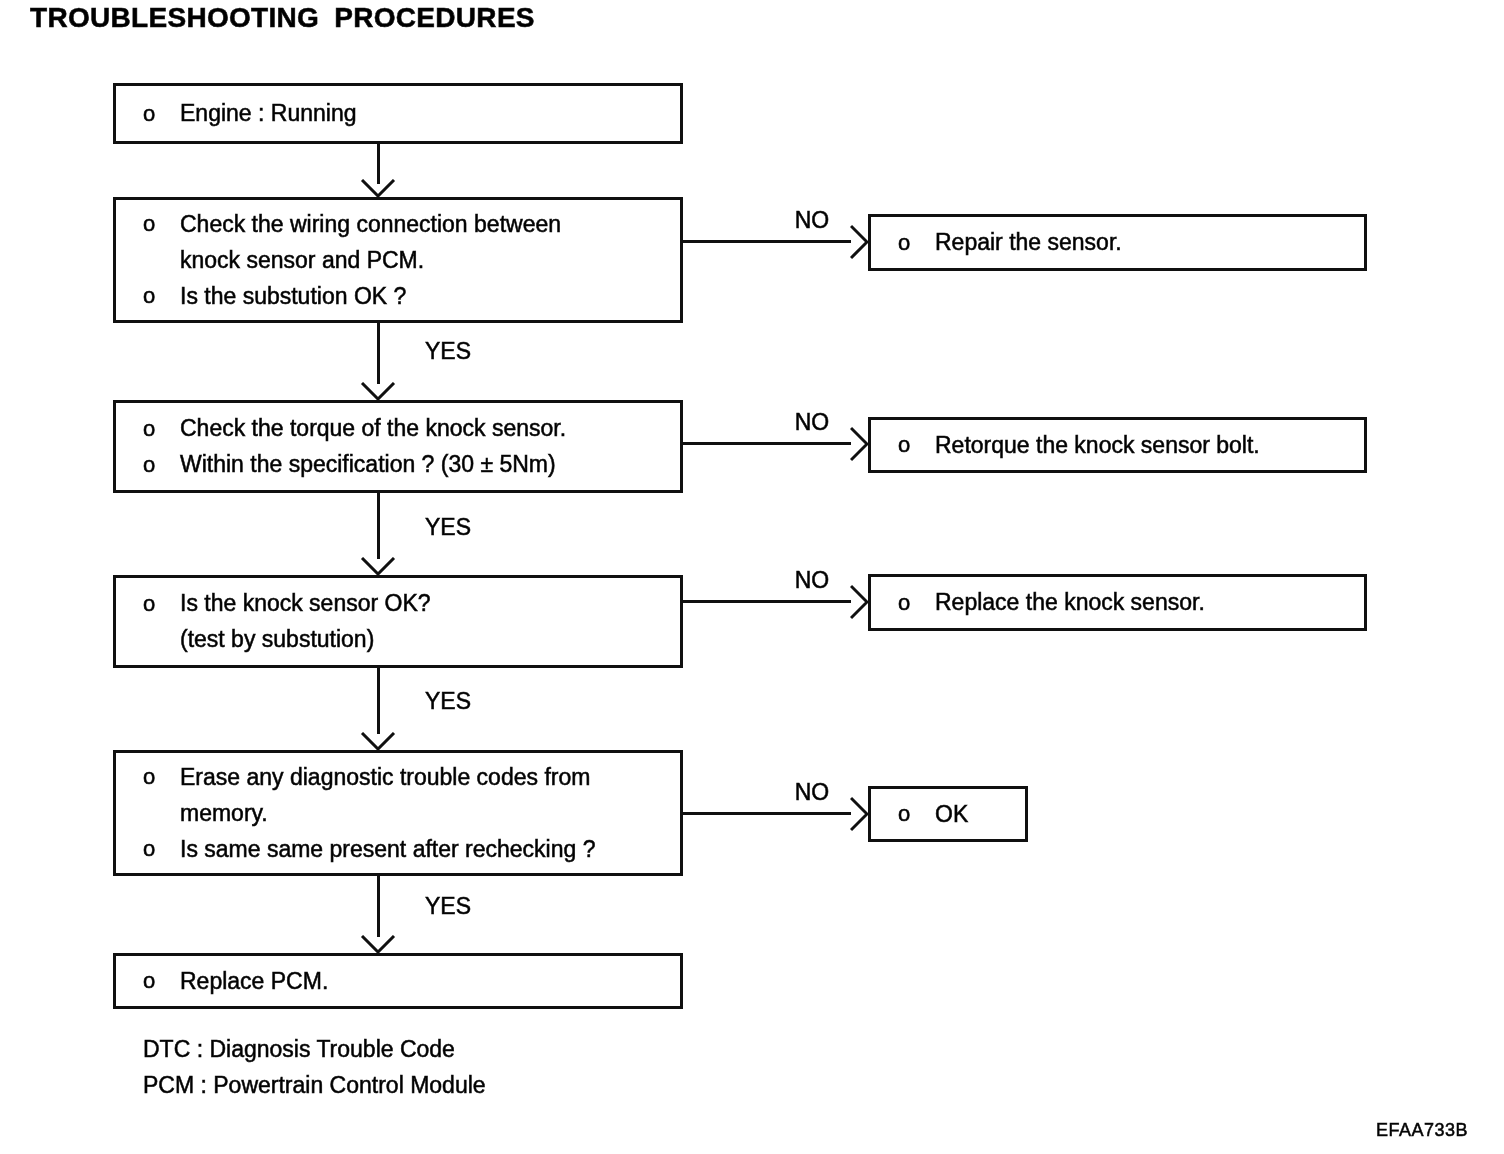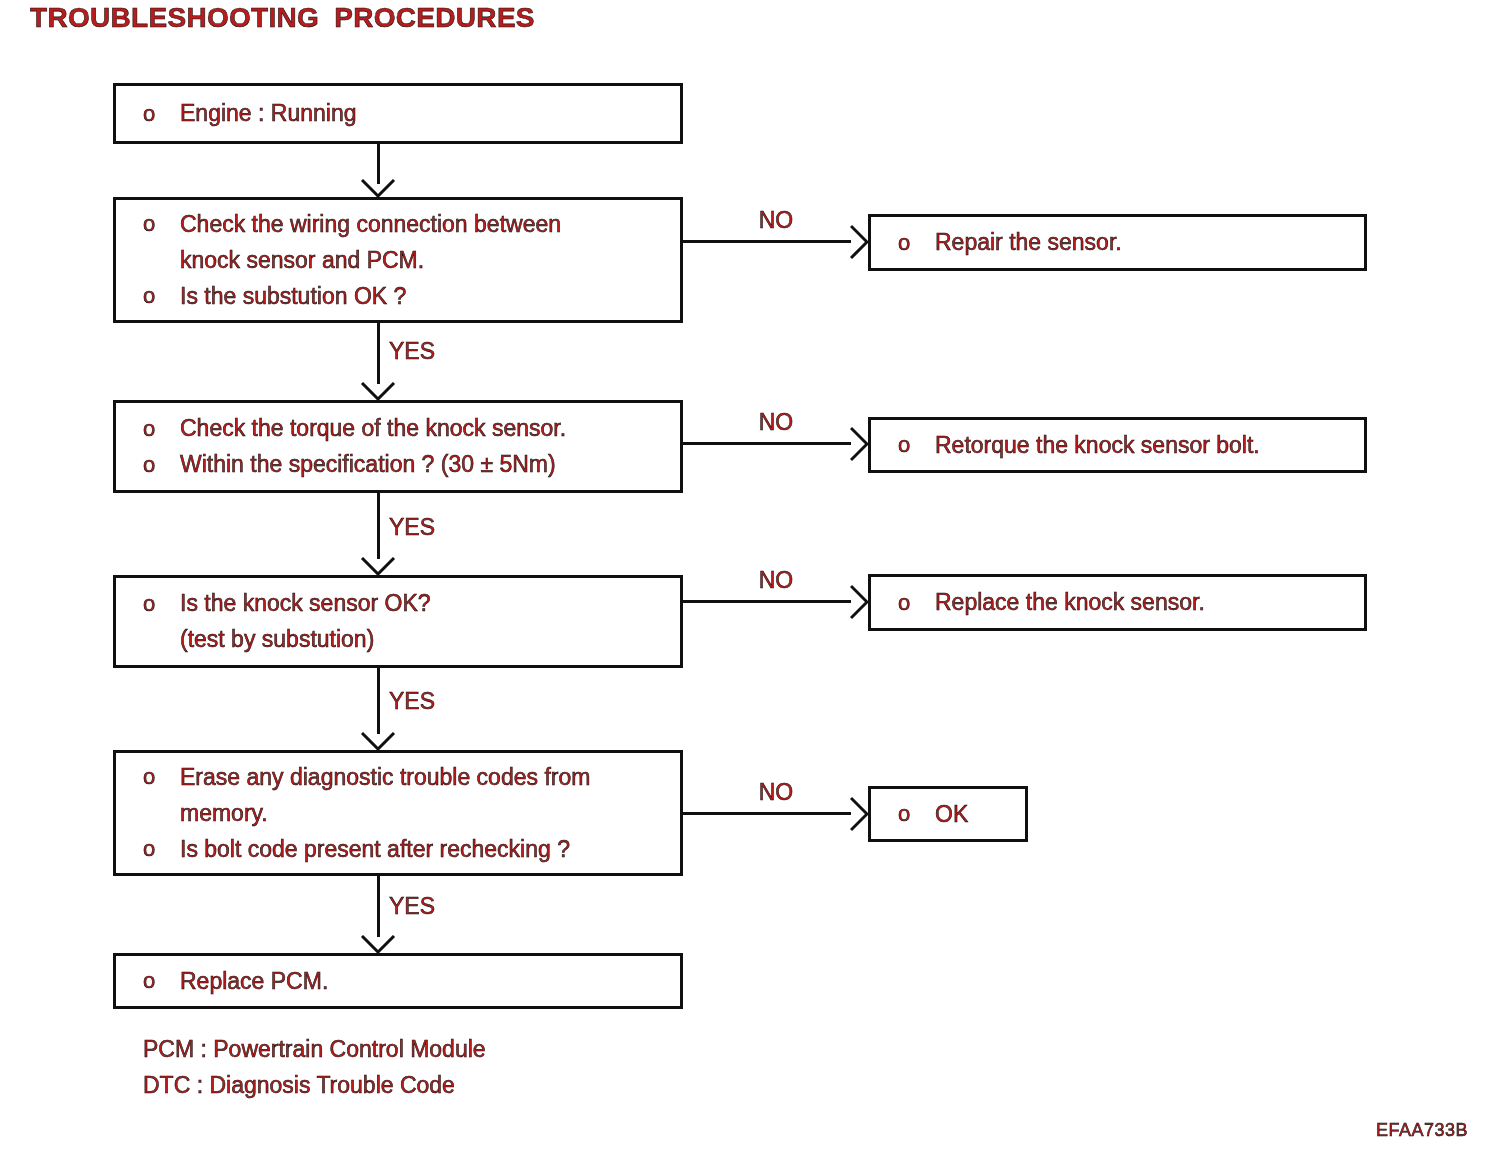--- a/index.html
+++ b/index.html
@@ -1,18 +1,18 @@
 <!DOCTYPE html>
 <html><head>
 <meta charset="utf-8">
 <style>
   html,body{margin:0;padding:0;background:#ffffff;}
   .page{
     position:relative;width:1504px;height:1154px;background:#ffffff;
-    font-family:"Liberation Sans", sans-serif;color:#b91c1c;
+    font-family:"Liberation Sans", sans-serif;color:#000000;
     -webkit-text-stroke:0.55px #101010;
     overflow:hidden;
   }
   .title{
     position:absolute;left:30px;top:2px;margin:0;
     font-size:28px;font-weight:bold;word-spacing:7px;letter-spacing:0.3px;
   }
   .box{
     position:absolute;box-sizing:border-box;
     border:3px solid #101010;background:#ffffff;
@@ -21,21 +21,21 @@
   .box.main{left:113px;width:570px;}
   .box.side{left:868px;width:499px;}
   .box.side.small{width:160px;}
   .line{display:flex;align-items:center;height:36px;padding-left:27px;font-size:23px;white-space:nowrap;}
   .bullet{display:inline-block;width:37px;font-size:22px;flex:0 0 37px;}
   .vline{position:absolute;left:377px;width:3px;background:#101010;}
   .hline{position:absolute;left:683px;width:168px;height:3px;background:#101010;}
   .ahead{position:absolute;line-height:0;}
   .ahead.down{left:360px;}
   .ahead.right{left:850px;}
-  .lbl{position:absolute;font-size:23px;white-space:nowrap;}
+  .lbl{position:absolute;font-size:23px;white-space:nowrap;padding-left:36px;}
   .lbl.yes{left:389px;text-align:center;}
   .lbl.no{left:683px;width:186px;text-align:center;}
   .footnotes{position:absolute;left:143px;top:1031px;font-size:23px;line-height:36px;}
   .figcode{position:absolute;left:1376px;top:1120px;font-size:18px;font-weight:normal;letter-spacing:0.5px;}
 </style>
 </head>
 <body>
 
 <div class="page">
 
@@ -148,21 +148,21 @@
     <div class="line">
       <span class="bullet">o</span>
       <span class="txt">Erase any diagnostic trouble codes from</span>
     </div>
     <div class="line">
       <span class="bullet"></span>
       <span class="txt">memory.</span>
     </div>
     <div class="line">
       <span class="bullet">o</span>
-      <span class="txt">Is bolt code present after rechecking ?</span>
+      <span class="txt">Is same same present after rechecking ?</span>
     </div>
   </div>
 
   <span class="lbl no" style="top:779px;">NO</span>
   <div class="hline" style="top:812px;"></div>
   <svg class="ahead right" style="top:796px;" width="19" height="36">
       <polyline points="1,2 17,18 1,34" fill="none" stroke="#101010" stroke-width="3"></polyline>
     </svg>
   <div class="box side small" style="top:786px;height:56px;">
     <div class="line">
@@ -178,19 +178,19 @@
     </svg>
 
   <div class="box main" style="top:953px;height:56px;">
     <div class="line">
       <span class="bullet">o</span>
       <span class="txt">Replace PCM.</span>
     </div>
   </div>
 
   <div class="footnotes">
+    <div>DTC : Diagnosis Trouble Code</div>
     <div>PCM : Powertrain Control Module</div>
-    <div>DTC : Diagnosis Trouble Code</div>
   </div>
 
   <div class="figcode">EFAA733B</div>
 
 </div>
 
 </body></html>

